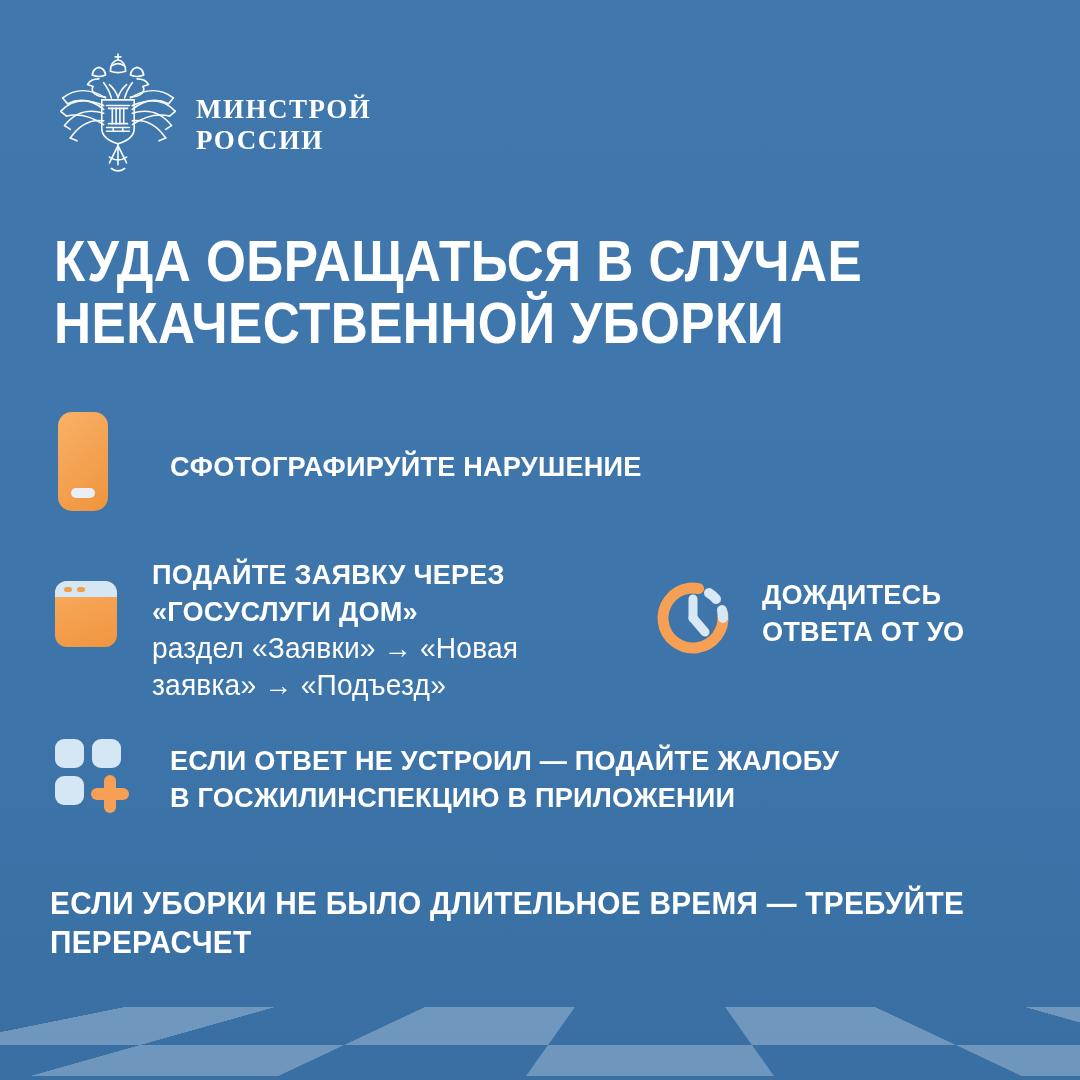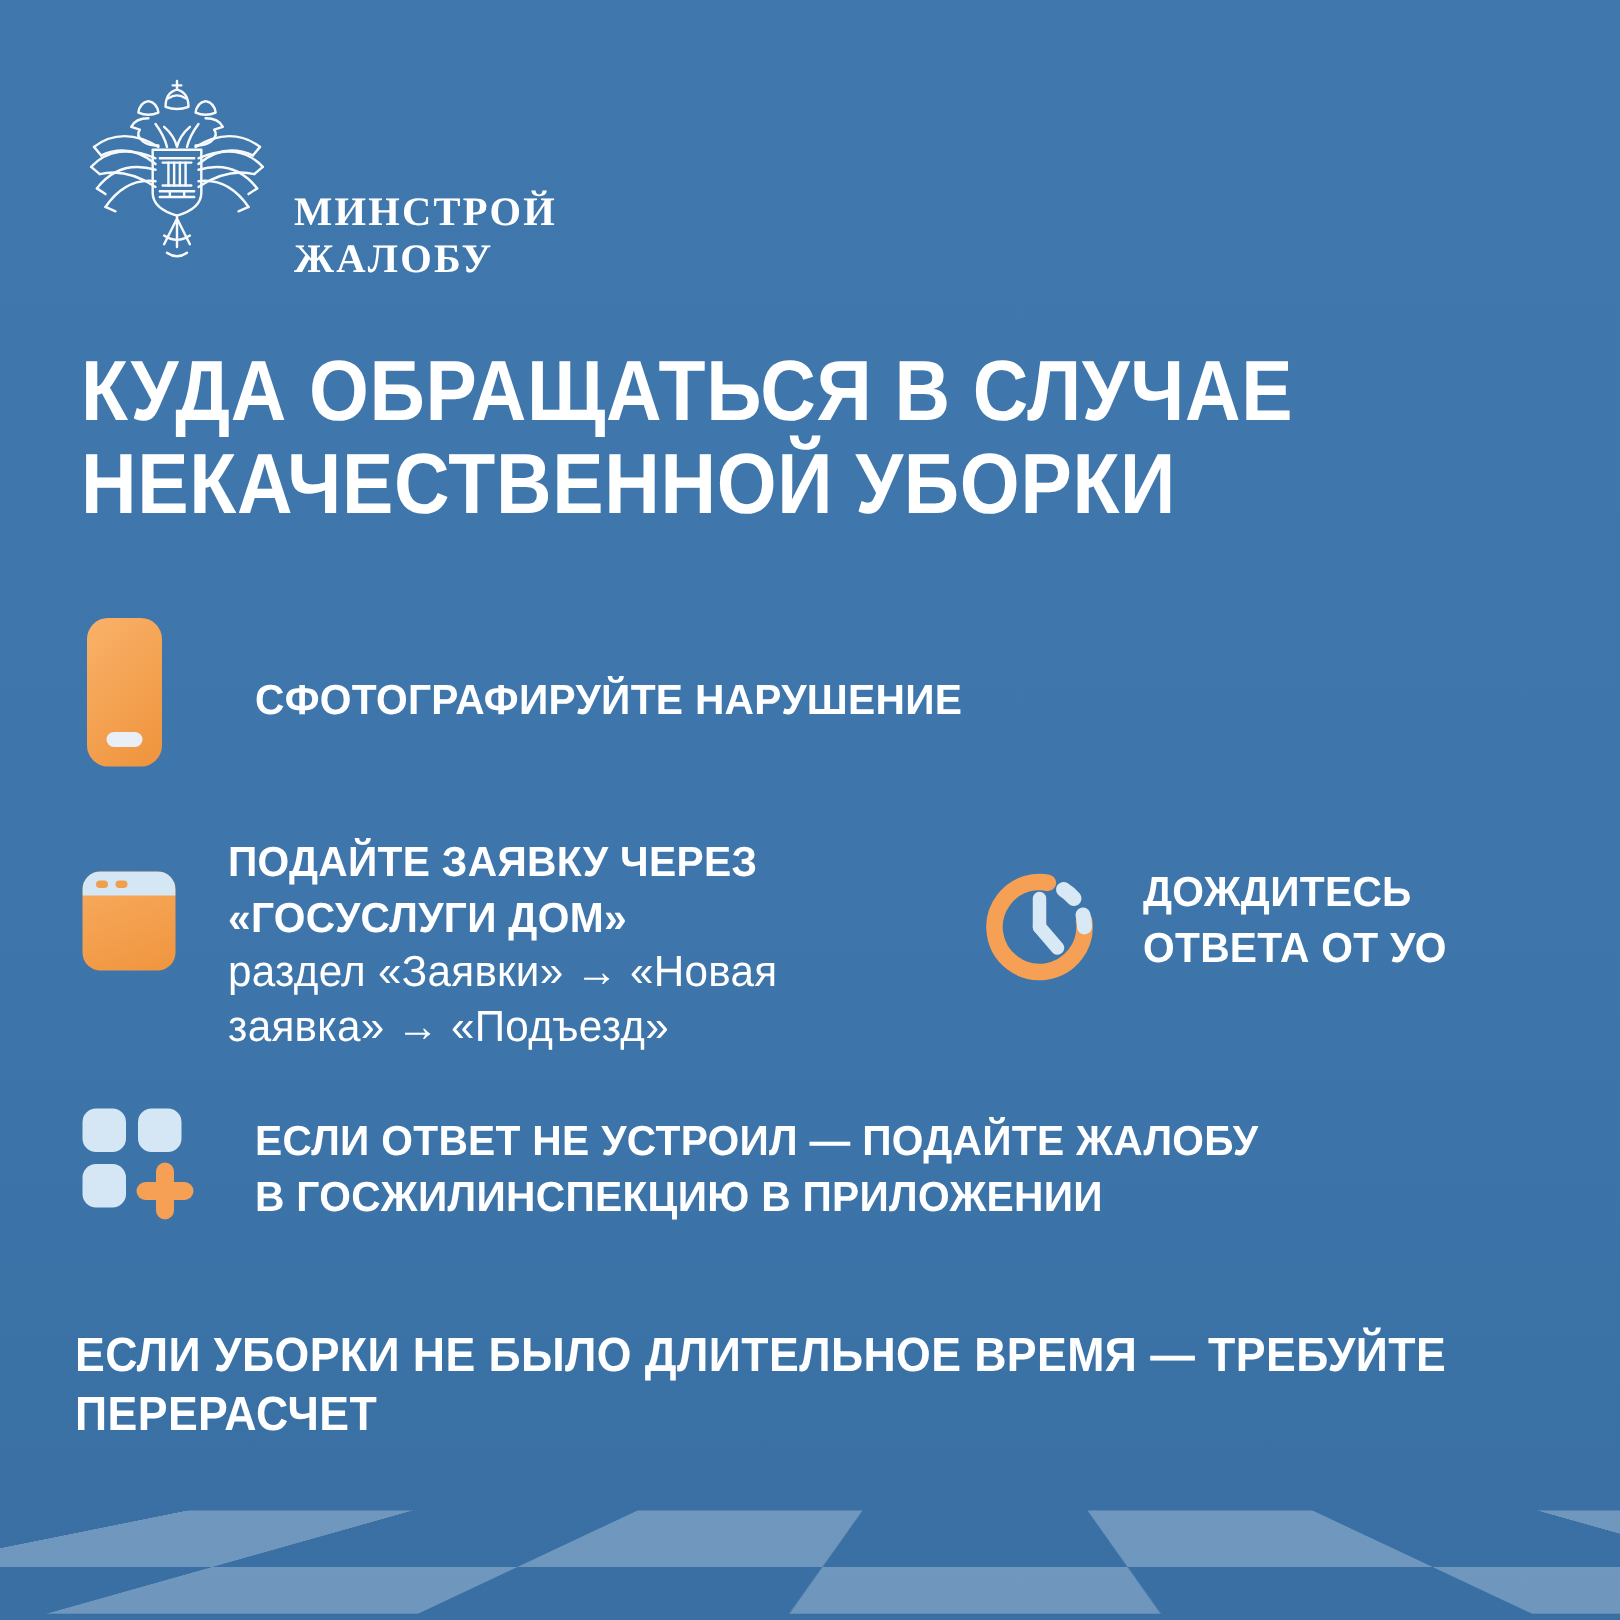--- a/index.html
+++ b/index.html
@@ -13,21 +13,21 @@
     position:relative; width:1080px; height:1080px; overflow:hidden;
     background:linear-gradient(180deg,#4078AD 0%, var(--bg) 55%, var(--bg-bottom) 100%);
     font-family:"Liberation Sans", sans-serif; color:var(--white);
   }
 
   
   .emblem{position:absolute; left:56px; top:46px; width:124px; height:142px;}
   .org-name{
     position:absolute; left:196px; top:94px;
     font-family:"Liberation Serif", serif; font-weight:bold;
-    font-size:27px; line-height:31px; letter-spacing:1.5px;margin-top:32px;
+    font-size:27px; line-height:31px; letter-spacing:1.5px;
   }
 
   
   .title{
     position:absolute; left:54px; top:230px; margin:0;
     font-size:57px; line-height:62px; font-weight:bold; letter-spacing:0.5px;
     transform:scaleX(0.90); transform-origin:left top; white-space:nowrap;
   }
 
   
@@ -126,21 +126,21 @@
 
     <path d="M55 77 h20 M53 81 h24 M53 85 h24 M60 81 v4 M70 81 v4"></path>
 
     <path d="M65 98 v22 M65 100 l-9 18 M65 100 l9 18"></path>
     <path d="M56 112 q9 6 18 0"></path>
     <path d="M58 124 q7 5 14 0"></path>
   </svg>
 
   <div class="org-name">
     <div class="nw">МИНСТРОЙ</div>
-    <div class="nw">ЖАЛОБУ</div>
+    <div class="nw">РОССИИ</div>
   </div>
 
   <h1 class="title">
     <div>КУДА ОБРАЩАТЬСЯ В СЛУЧАЕ</div>
     <div>НЕКАЧЕСТВЕННОЙ УБОРКИ</div>
   </h1>
 
   <div class="icon-phone">
     <div class="pill"></div>
   </div>

